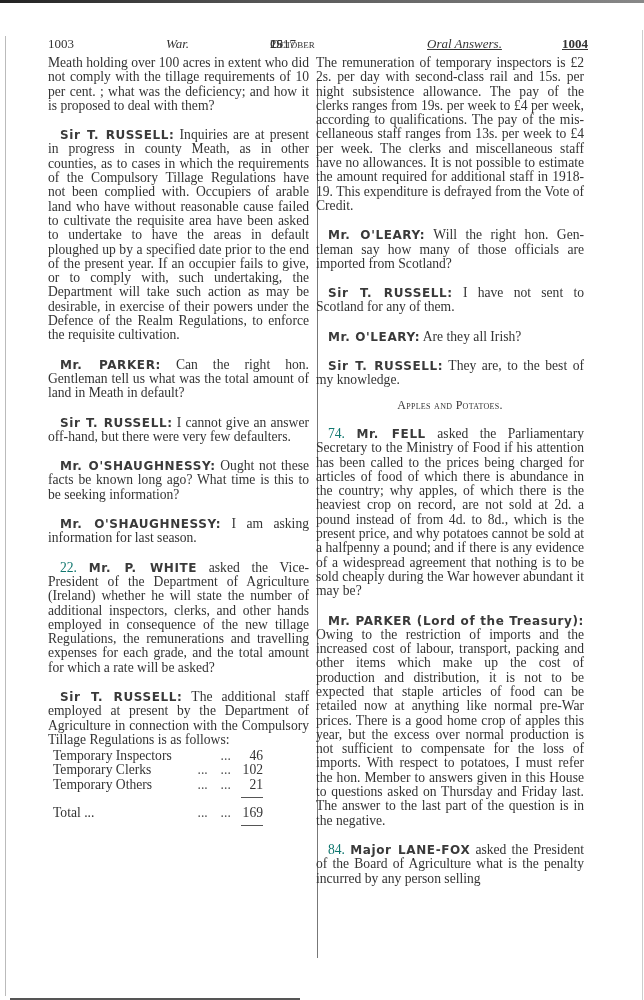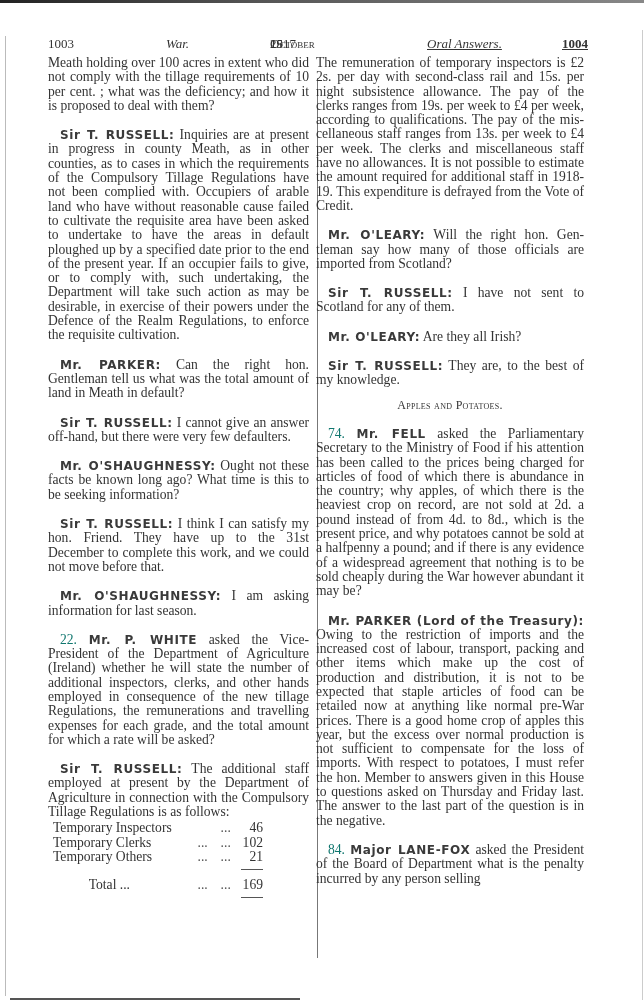--- a/index.html
+++ b/index.html
@@ -73,21 +73,20 @@
   <p class="p first">Meath holding over 100 acres in extent who did not comply with the tillage re­quirements of 10 per cent. ; what was the deficiency; and how it is proposed to deal with them?</p>
 
   <p class="p indent"><span class="spk">Sir T. RUSSELL:</span><span> Inquiries are at pre­sent in progress in county Meath, as in other counties, as to cases in which the requirements of the Compulsory Tillage Regulations have not been complied with. Occupiers of arable land who have with­out reasonable cause failed to cultivate the requisite area have been asked to undertake to have the areas in default ploughed up by a specified date prior to the end of the present year. If an occu­pier fails to give, or to comply with, such undertaking, the Department will take such action as may be desirable, in exer­cise of their powers under the Defence of the Realm Regulations, to enforce the requisite cultivation.</span></p>
 
   <p class="p indent"><span class="spk">Mr. PARKER:</span><span> Can the right hon. Gentleman tell us what was the total amount of land in Meath in default?</span></p>
 
   <p class="p indent"><span class="spk">Sir T. RUSSELL:</span><span> I cannot give an answer off-hand, but there were very few defaulters.</span></p>
 
   <p class="p indent"><span class="spk">Mr. O'SHAUGHNESSY:</span><span> Ought not these facts be known long ago? What time is this to be seeking information?</span></p>
 
-  <p class="p indent"><span class="spk">Sir T. RUSSELL:</span><span> I think I can satisfy my hon. Friend. They have up to the 31st December to complete this work, and we could not move before that.</span></p>
 
   <p class="p indent"><span class="spk">Mr. O'SHAUGHNESSY:</span><span> I am asking information for last season.</span></p>
 
   <p class="p indent"><span class="num">22.</span> <span class="spk">Mr. P. WHITE</span><span> asked the Vice-President of the Department of Agricul­ture (Ireland) whether he will state the number of additional inspectors, clerks, and other hands employed in consequence of the new tillage Regulations, the re­munerations and travelling expenses for each grade, and the total amount for which a rate will be asked?</span></p>
 
   <p class="p indent" style="margin-bottom:2px"><span class="spk">Sir T. RUSSELL:</span><span> The additional staff employed at present by the Department of Agriculture in connection with the Compulsory Tillage Regulations is as follows:</span></p>
 
   <table class="staff">
     <tbody>
         <tr>
@@ -110,21 +109,21 @@
     </tr>
     <tr class="rulerow">
       <td></td>
           <td></td>
           <td></td>
       <td>
             <span class="rule"></span>
           </td>
     </tr>
     <tr class="total">
-      <td style="text-align:center;padding-right:6px">Total ...</td>
+      <td style="text-align:left;padding-right:6px">Total ...</td>
       <td class="dots">...</td>
       <td class="dots2">...</td>
       <td class="val">169</td>
     </tr>
     <tr class="rulerow">
       <td></td>
           <td></td>
           <td></td>
       <td>
             <span class="rule"></span>
@@ -144,14 +143,14 @@
   <p class="p indent"><span class="spk">Mr. O'LEARY:</span><span> Are they all Irish?</span></p>
 
   <p class="p indent"><span class="spk">Sir T. RUSSELL:</span><span> They are, to the best of my knowledge.</span></p>
 
   <div class="section">Apples and Potatoes.</div>
 
   <p class="p indent"><span class="num">74.</span> <span class="spk">Mr. FELL</span><span> asked the Parliamentary Secretary to the Ministry of Food if his attention has been called to the prices being charged for articles of food of which there is abundance in the country; why apples, of which there is the heaviest crop on record, are not sold at 2d. a pound in­stead of from 4d. to 8d., which is the pre­sent price, and why potatoes cannot be sold at a halfpenny a pound; and if there is any evidence of a widespread agree­ment that nothing is to be sold cheaply during the War however abundant it may be?</span></p>
 
   <p class="p indent"><span class="spk">Mr. PARKER (Lord of the Treasury):</span><span> Owing to the restriction of imports and the increased cost of labour, trans­port, packing and other items which make up the cost of production and distribution, it is not to be expected that staple articles of food can be retailed now at anything like normal pre-War prices. There is a good home crop of apples this year, but the excess over normal production is not sufficient to com­pensate for the loss of imports. With respect to potatoes, I must refer the hon. Member to answers given in this House to questions asked on Thursday and Friday last. The answer to the last part of the question is in the negative.</span></p>
 
-  <p class="p indent"><span class="num">84.</span> <span class="spk">Major LANE-FOX</span><span> asked the Presi­dent of the Board of Department what is the penalty incurred by any person selling</span></p>
+  <p class="p indent"><span class="num">84.</span> <span class="spk">Major LANE-FOX</span><span> asked the Presi­dent of the Board of Agriculture what is the penalty incurred by any person selling</span></p>
 </div>
 
 </body></html>

